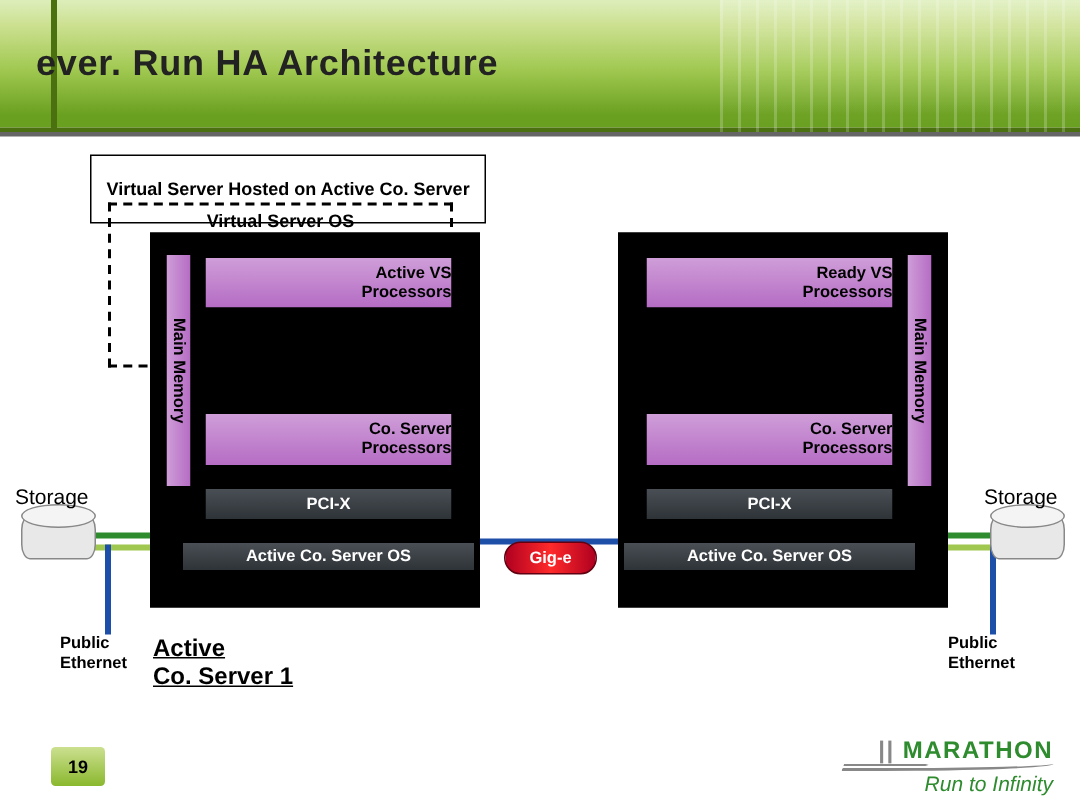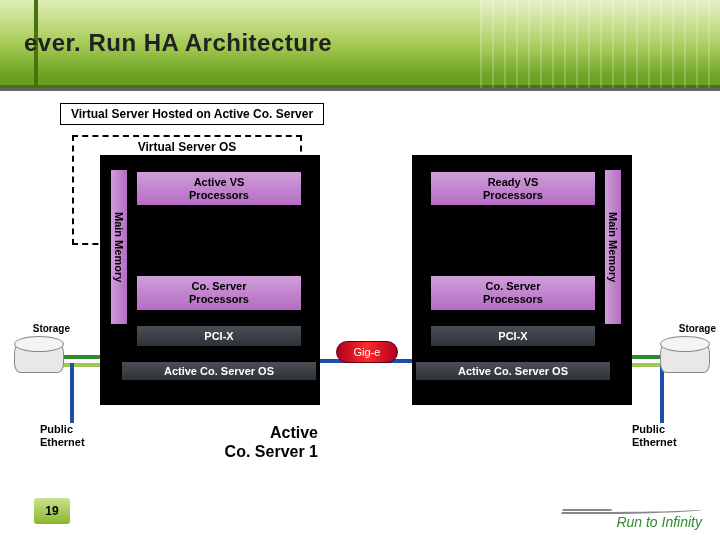--- a/index.html
+++ b/index.html
@@ -26,21 +26,21 @@
       linear-gradient(to bottom, rgba(255,255,255,.3), rgba(255,255,255,0));
     opacity:.6;
   }
   .title { font-size: 24px; font-weight: bold; color:#222; z-index:1; letter-spacing:.5px;}
   .hr { height:3px; background:#666; }
 
   .stage { position:relative; width:720px; height: calc(540px - 88px - 3px); }
 
   .caption-box {
     position:absolute; left:60px; top:12px;
-    border:1.5px solid #000; padding:3px 10px;
+    border:1.5px solid #000; padding:15px 10px;
     font-size:12px; font-weight:bold; background:#fff;
   }
 
   
   .server {
     position:absolute; top:64px; width:220px; height:250px;
     background:#000; border:2px solid #000;
     display:flex; flex-direction:column; align-items:center;
   }
   .server.left { left:100px; }
@@ -48,41 +48,41 @@
 
   .slab {
     width:170px; padding:4px 0;
     border:3px solid #000;
     background:linear-gradient(to bottom,#cf9ed8,#b56cc4);
     color:#000; font-size:11px; font-weight:bold; text-align:center;
     margin-top:10px;
   }
   .slab.dark { background:linear-gradient(to bottom,#4a4f55,#2e3338); color:#fff; border:3px solid #000; }
   .slab.os  { background:linear-gradient(to bottom,#4a4f55,#2e3338); color:#fff; border:3px solid #000; width:200px; font-size:11px; padding:3px 0;}
-  .slab.double { line-height:1.15; padding:4px 0; }
+  .slab.double { line-height:1.15; padding:4px 0;text-align:right; }
 
   .mem {
     position:absolute; top:10px; width:22px; height:160px;
     background:linear-gradient(to right,#cf9ed8,#b56cc4);
     border:3px solid #000;
   }
   .mem span{
     position:absolute; inset:0; display:flex; align-items:center; justify-content:center;
     writing-mode:vertical-rl; font-size:11px; font-weight:bold;
   }
   .server.left  .mem{ left:6px;  }
   .server.right .mem{ right:6px; }
 
   .server .stack { display:flex; flex-direction:column; align-items:center; margin-top:2px;}
   .server.left  .stack { margin-left:18px; }
   .server.right .stack { margin-right:18px; }
 
   .server-name {
-    position:absolute; bottom:-58px; width:100%; text-align:right;
-    font-size:16px; font-weight:bold; line-height:1.2;
+    position:absolute; bottom:-58px; width:100%; text-align:left;
+    font-size:16px; font-weight:bold; line-height:1.2;text-decoration:underline;
   }
 
   
   .vos {
     position:absolute; left:72px; top:44px; width:230px; height:110px;
     border:2px dashed #000;
   }
   .vos-label{
     position:absolute; top:3px; left:0; right:0; text-align:center;
     font-size:12px; font-weight:bold;
@@ -97,27 +97,27 @@
   
   .cyl {
     position:absolute; width:50px; height:30px;
     background:#e8e8e8;
     border:1px solid #888; border-radius:6px/10px;
   }
   .cyl::before{
     content:""; position:absolute; left:-1px; right:-1px; top:-8px; height:14px;
     background:#f4f4f4; border:1px solid #888; border-radius:50%;
   }
-  .cyl-label{ position:absolute; font-size:10px; font-weight:bold; text-align:right; width:60px;}
+  .cyl-label{ position:absolute; font-size:14px; font-weight:normal; text-align:left; width:60px;}
 
   
   .gige{
-    position:absolute; left:336px; top:250px; width:62px; height:22px;
+    position:absolute; left:336px; top:270px; width:62px; height:22px;
     background:linear-gradient(to right,#b00020,#ff2a2a,#b00020);
-    border-radius:11px; color:#fff; font-size:11px; font-weight:normal;
+    border-radius:11px; color:#fff; font-size:11px; font-weight:bold;
     display:flex; align-items:center; justify-content:center;
     border:1px solid #600010;
   }
 
   .pubeth{ position:absolute; font-size:11px; font-weight:bold; text-align:left; width:62px; line-height:1.2;}
 
   
   .pagenum{
     position:absolute; left:34px; bottom:16px;
     background:linear-gradient(to bottom,#cce090,#8ab82e);
@@ -210,17 +210,18 @@
   <div class="cyl" style="left:660px; top:252px;"></div>
   <div class="cyl-label" style="left:656px; top:232px;">Storage</div>
 
   <div class="pubeth" style="left:40px; top:332px; white-space:pre-line">Public
 Ethernet</div>
   <div class="pubeth" style="left:632px; top:332px; white-space:pre-line">Public
 Ethernet</div>
 
   <div class="pagenum">19</div>
   <div class="logo">
+    <div class="brand"><b>||</b> <span>MARATHON</span></div>
     <span class="swoosh"></span>
     <div class="tag">Run to Infinity</div>
   </div>
 
 </div>
 
 </body></html>

